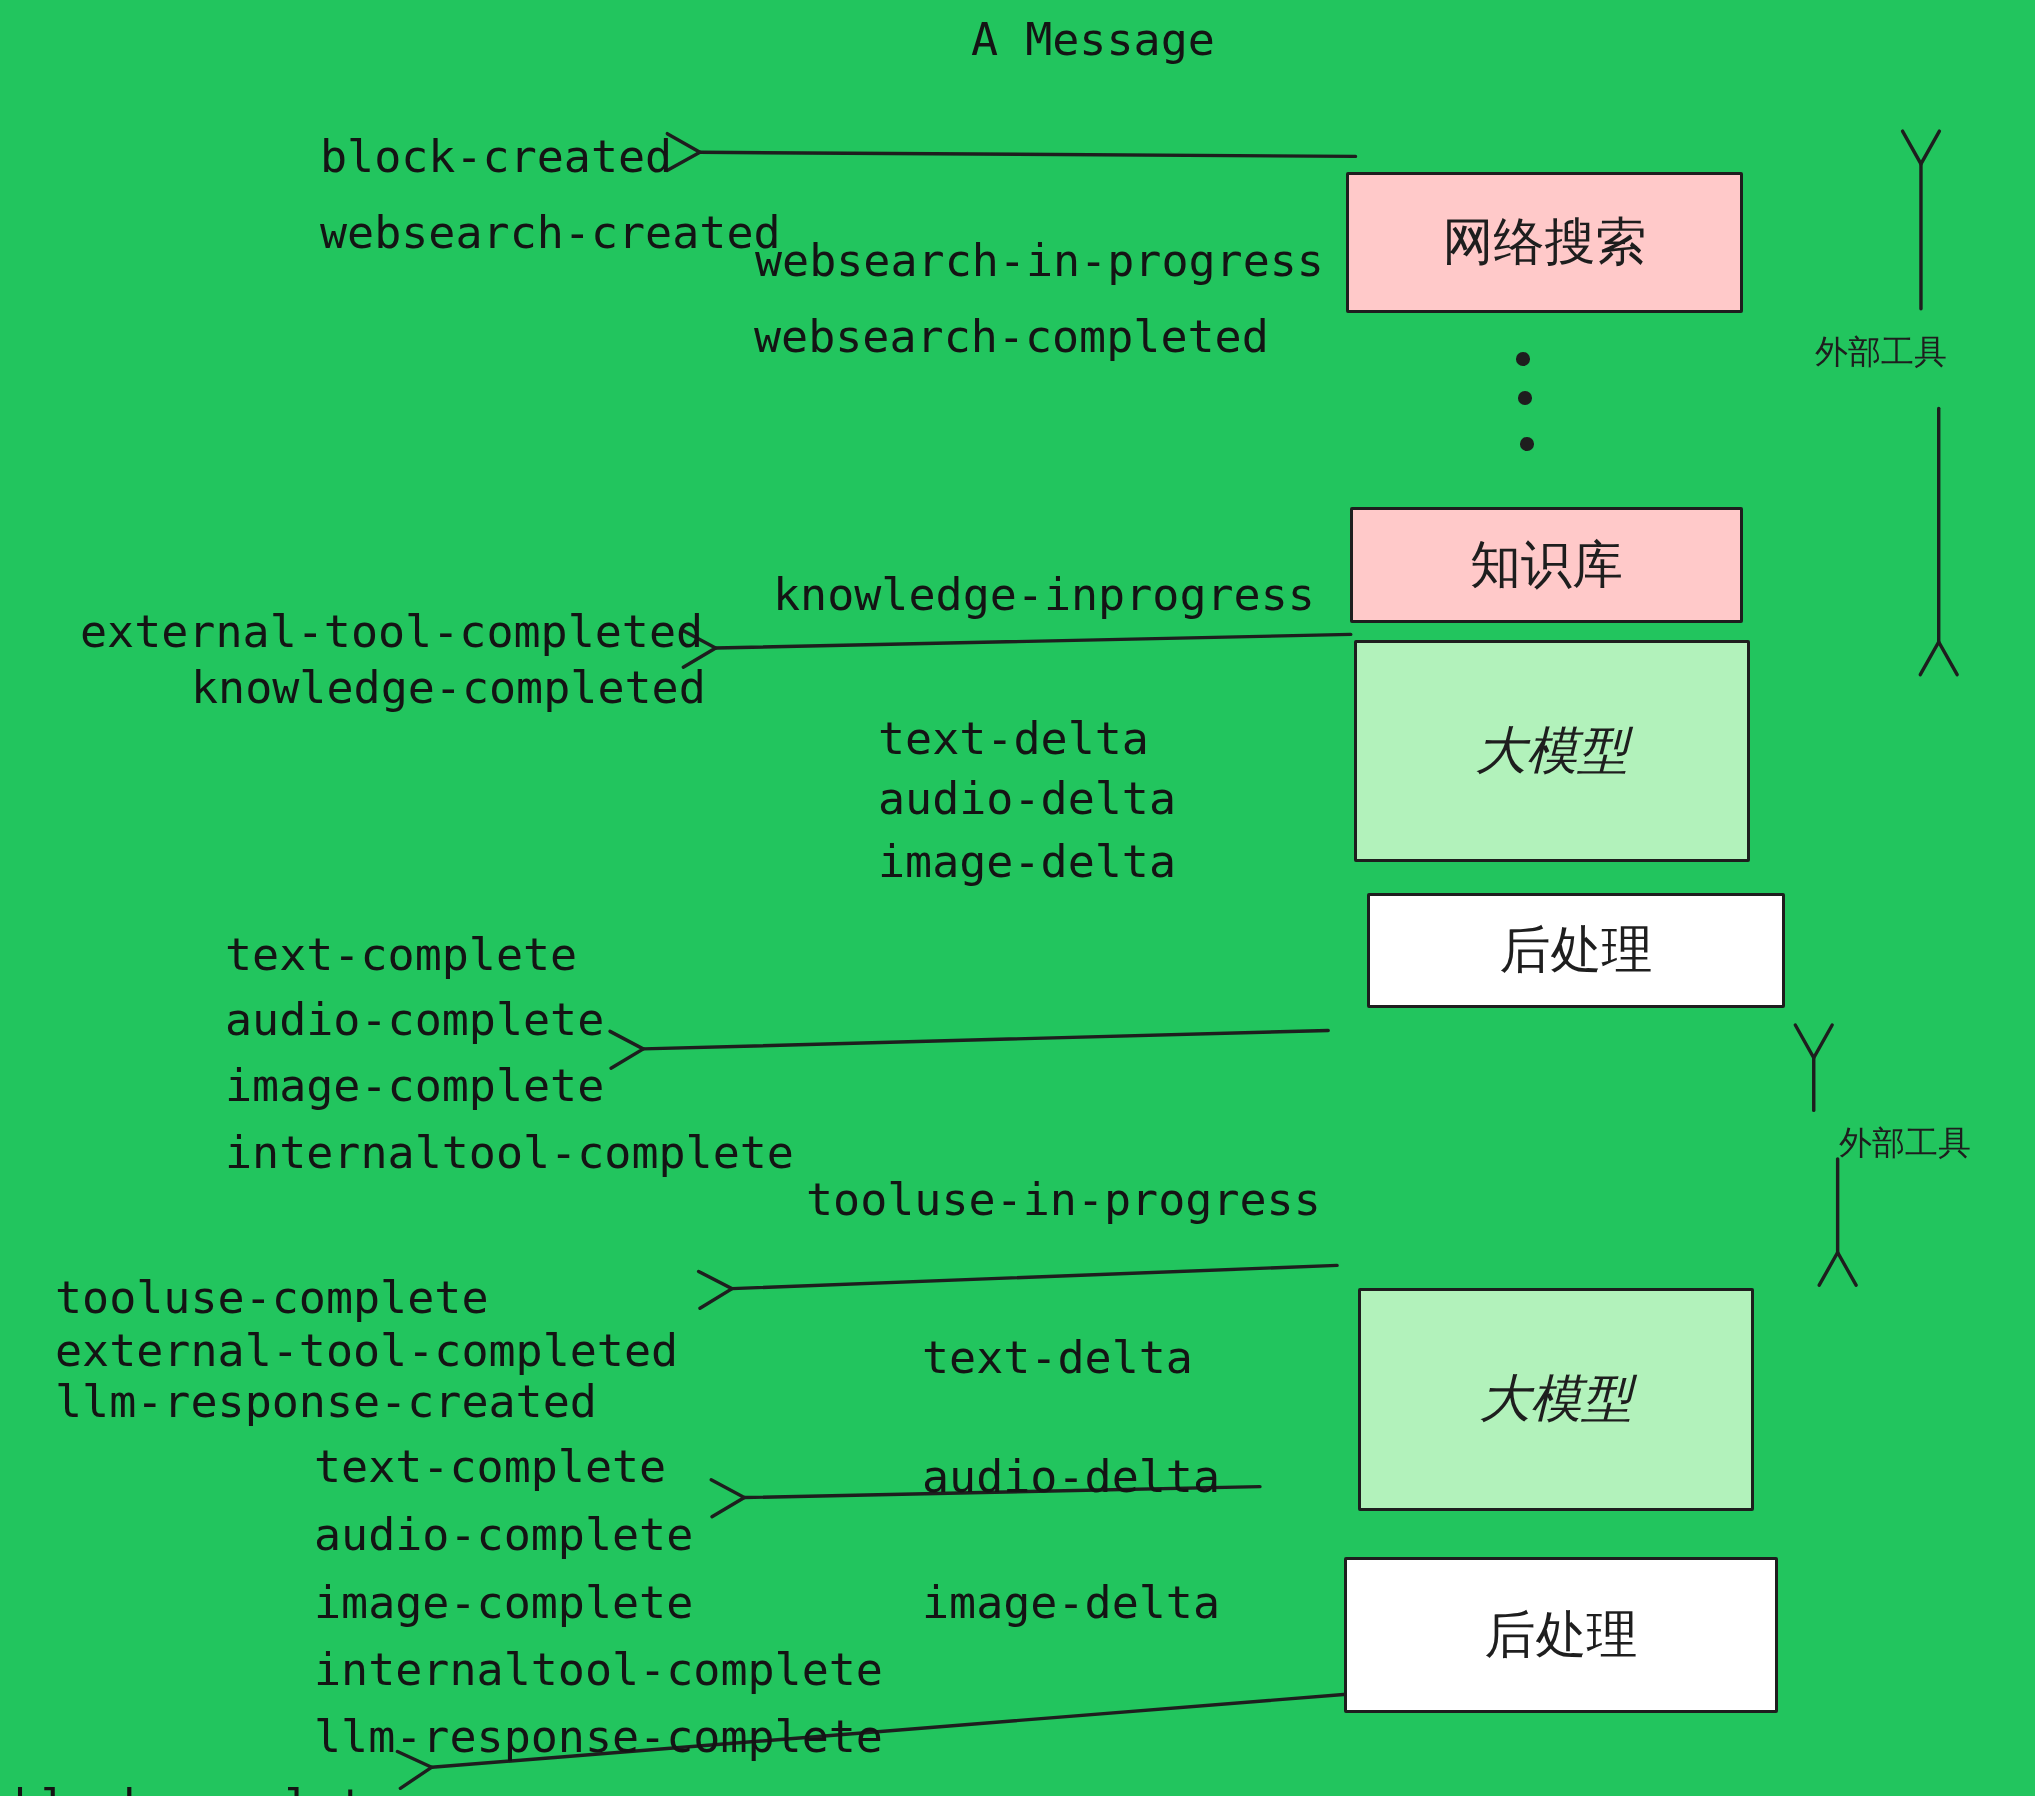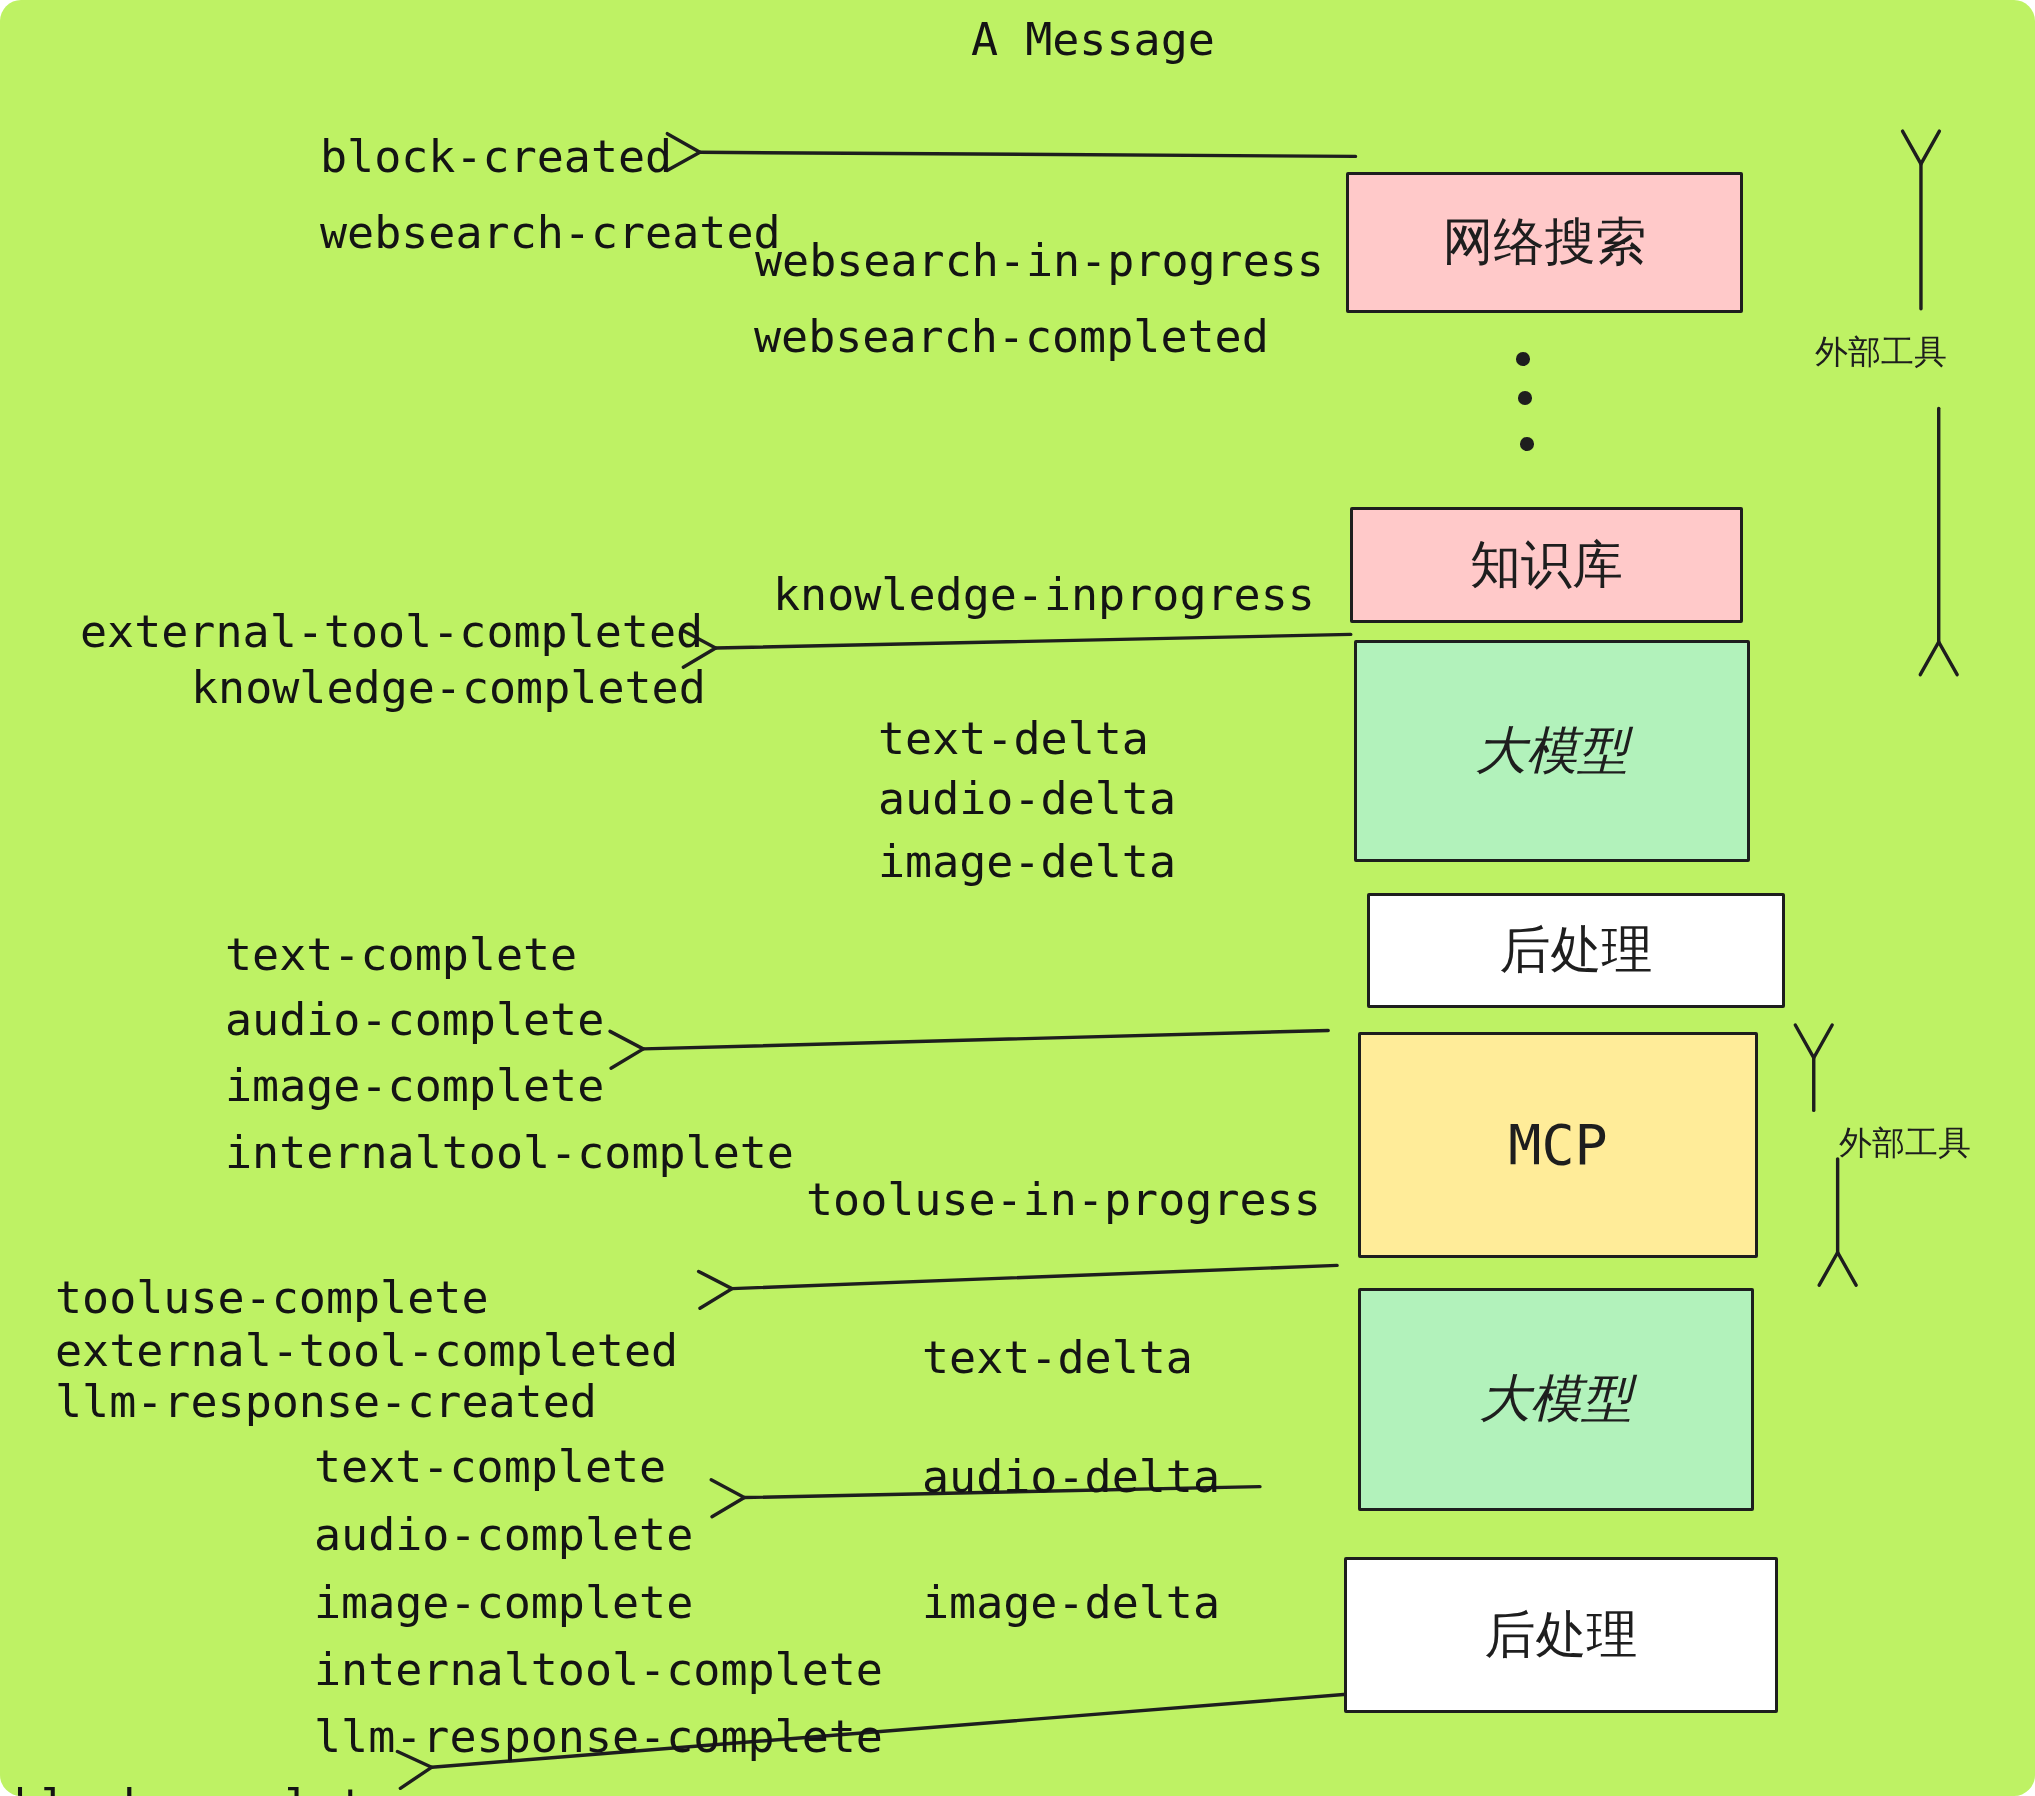--- a/index.html
+++ b/index.html
@@ -1,22 +1,21 @@
 <!DOCTYPE html>
 <html style="--box-red: #ffc9c9; --box-green: #b2f2bb; --box-yellow: #ffec99; --stroke: #1e1e1e;font-size:11px"><head>
 <meta charset="utf-8">
 <style>
   html,body{margin:0;padding:0;background:#ffffff;}
   #canvas{
     position:relative;
     width:2035px;height:1796px;
-    background:#bef264;
+    background:#22c55e;
     overflow:hidden;
     font-family:"DejaVu Sans Mono", monospace;
-    border-radius:21px;
   }
   .evt{
     position:absolute;
     transform:translateY(-50%);
     font:45px/1.1 "DejaVu Sans Mono", monospace;
     color:#141414;
     white-space:nowrap;
     margin-top:36px;
   }
   .title{
@@ -81,21 +80,20 @@
       <line x1="2839" y1="598" x2="2839" y2="940" marker-end="url(#ah)"></line>
       <line x1="2656" y1="1626" x2="2656" y2="1549" marker-end="url(#ah)"></line>
       <line x1="2691" y1="1697" x2="2691" y2="1834" marker-end="url(#ah)"></line>
     </g>
   </svg>
 
   <div class="box red" style="left:1346px;top:172px;width:397px;height:141px">网络搜索</div>
   <div class="box red" style="left:1350px;top:507px;width:393px;height:116px">知识库</div>
   <div class="box green" style="left:1354px;top:640px;width:396px;height:222px">大模型</div>
   <div class="box white" style="left:1367px;top:893px;width:418px;height:115px">后处理</div>
-  <div class="box yellow mono" style="left:1358px;top:1032px;width:400px;height:226px">MCP</div>
   <div class="box green" style="left:1358px;top:1288px;width:396px;height:223px">大模型</div>
   <div class="box white" style="left:1344px;top:1557px;width:434px;height:156px">后处理</div>
 
   <div>
     <div class="dot" style="left:1516px;top:352px"></div>
     <div class="dot" style="left:1518px;top:391px"></div>
     <div class="dot" style="left:1520px;top:437px"></div>
   </div>
 
   <div class="side-label" style="left:1815px;top:352px">外部工具</div>

